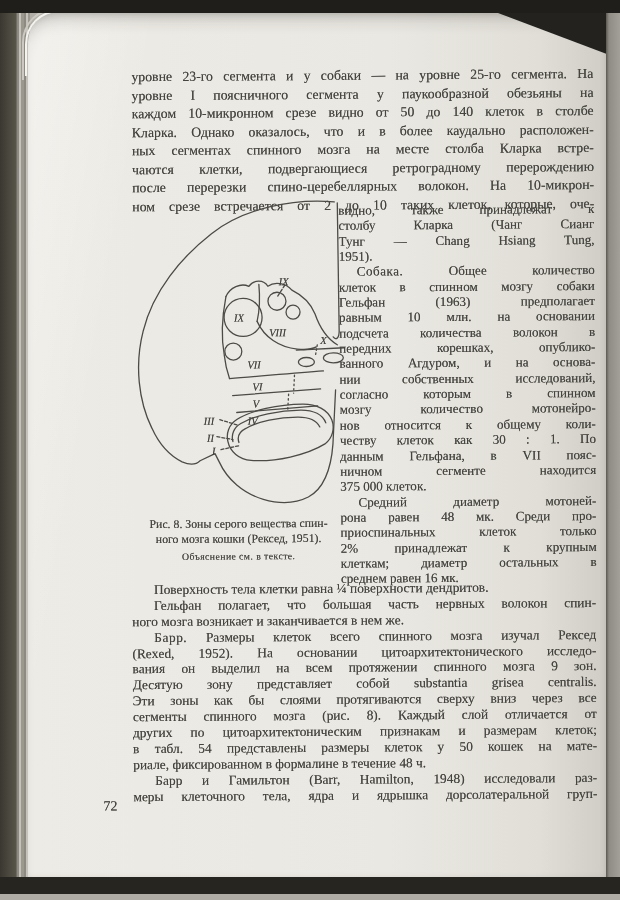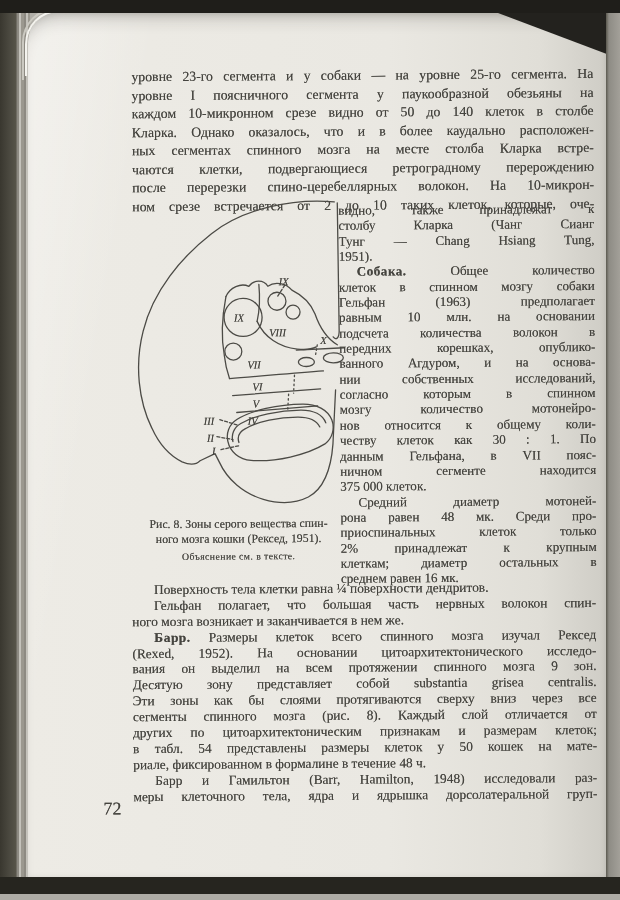--- a/index.html
+++ b/index.html
@@ -39,21 +39,21 @@
 
   
   .content{
     position:absolute; inset:0; transform:rotate(-0.4deg); transform-origin:310px 450px;
     color:#45443f; text-shadow:0 0 .6px rgba(69,68,63,.75);
   }
   .tblock{ position:absolute; }
   .tline{ text-align:justify; text-align-last:justify; overflow:hidden; }
   .tline.end{ text-align-last:left; }
   .tline.indent{ text-indent:22px; }
-  .tline b{ font-weight:bold; letter-spacing:.5px;margin-top:17px; }
+  .tline b{ font-weight:normal; letter-spacing:.5px;margin-top:17px; }
 
   .top-para{ left:134px; top:67px; width:462px; font-size:13.8px; }
   .top-para .tline{ height:18.5px; line-height:18.5px; }
 
   .right-col{ left:340px; top:203px; width:256px; font-size:13.1px; }
   .right-col .tline{ height:15.35px; line-height:15.35px; }
   .right-col .tline.indent{ text-indent:18px; }
 
   .bottom-block{ left:131px; top:581px; width:464px; font-size:13.4px; }
   .bottom-block .tline{ height:15.9px; line-height:15.9px; }
@@ -62,21 +62,21 @@
   .fig svg{ display:block; width:100%; height:100%; }
   .fig path,.fig circle,.fig ellipse,.fig line{
     fill:none; stroke:#4c4b46; stroke-width:1.3; stroke-linecap:round; stroke-linejoin:round;
   }
   .fig text{ fill:#45443f; stroke:none; font-family:"Liberation Serif",serif;
     font-style:italic; font-size:10.5px; }
 
   .caption{ position:absolute; left:124px; top:516px; width:228px; text-align:center;
     font-size:11.8px; line-height:15px; }
   .caption-note{ margin-top:2px; font-size:9.8px; letter-spacing:.4px; }
-  .page-num{ position:absolute; left:101px; top:797px; font-size:18px; }
+  .page-num{ position:absolute; left:101px; top:797px; font-size:14px; }
 </style>
 </head>
 <body>
 
 <div class="screen">
 
   <div class="page-stack"></div>
   <div class="page"></div>
   <div class="corner-ring1"></div>
   <div class="corner-ring2"></div>

